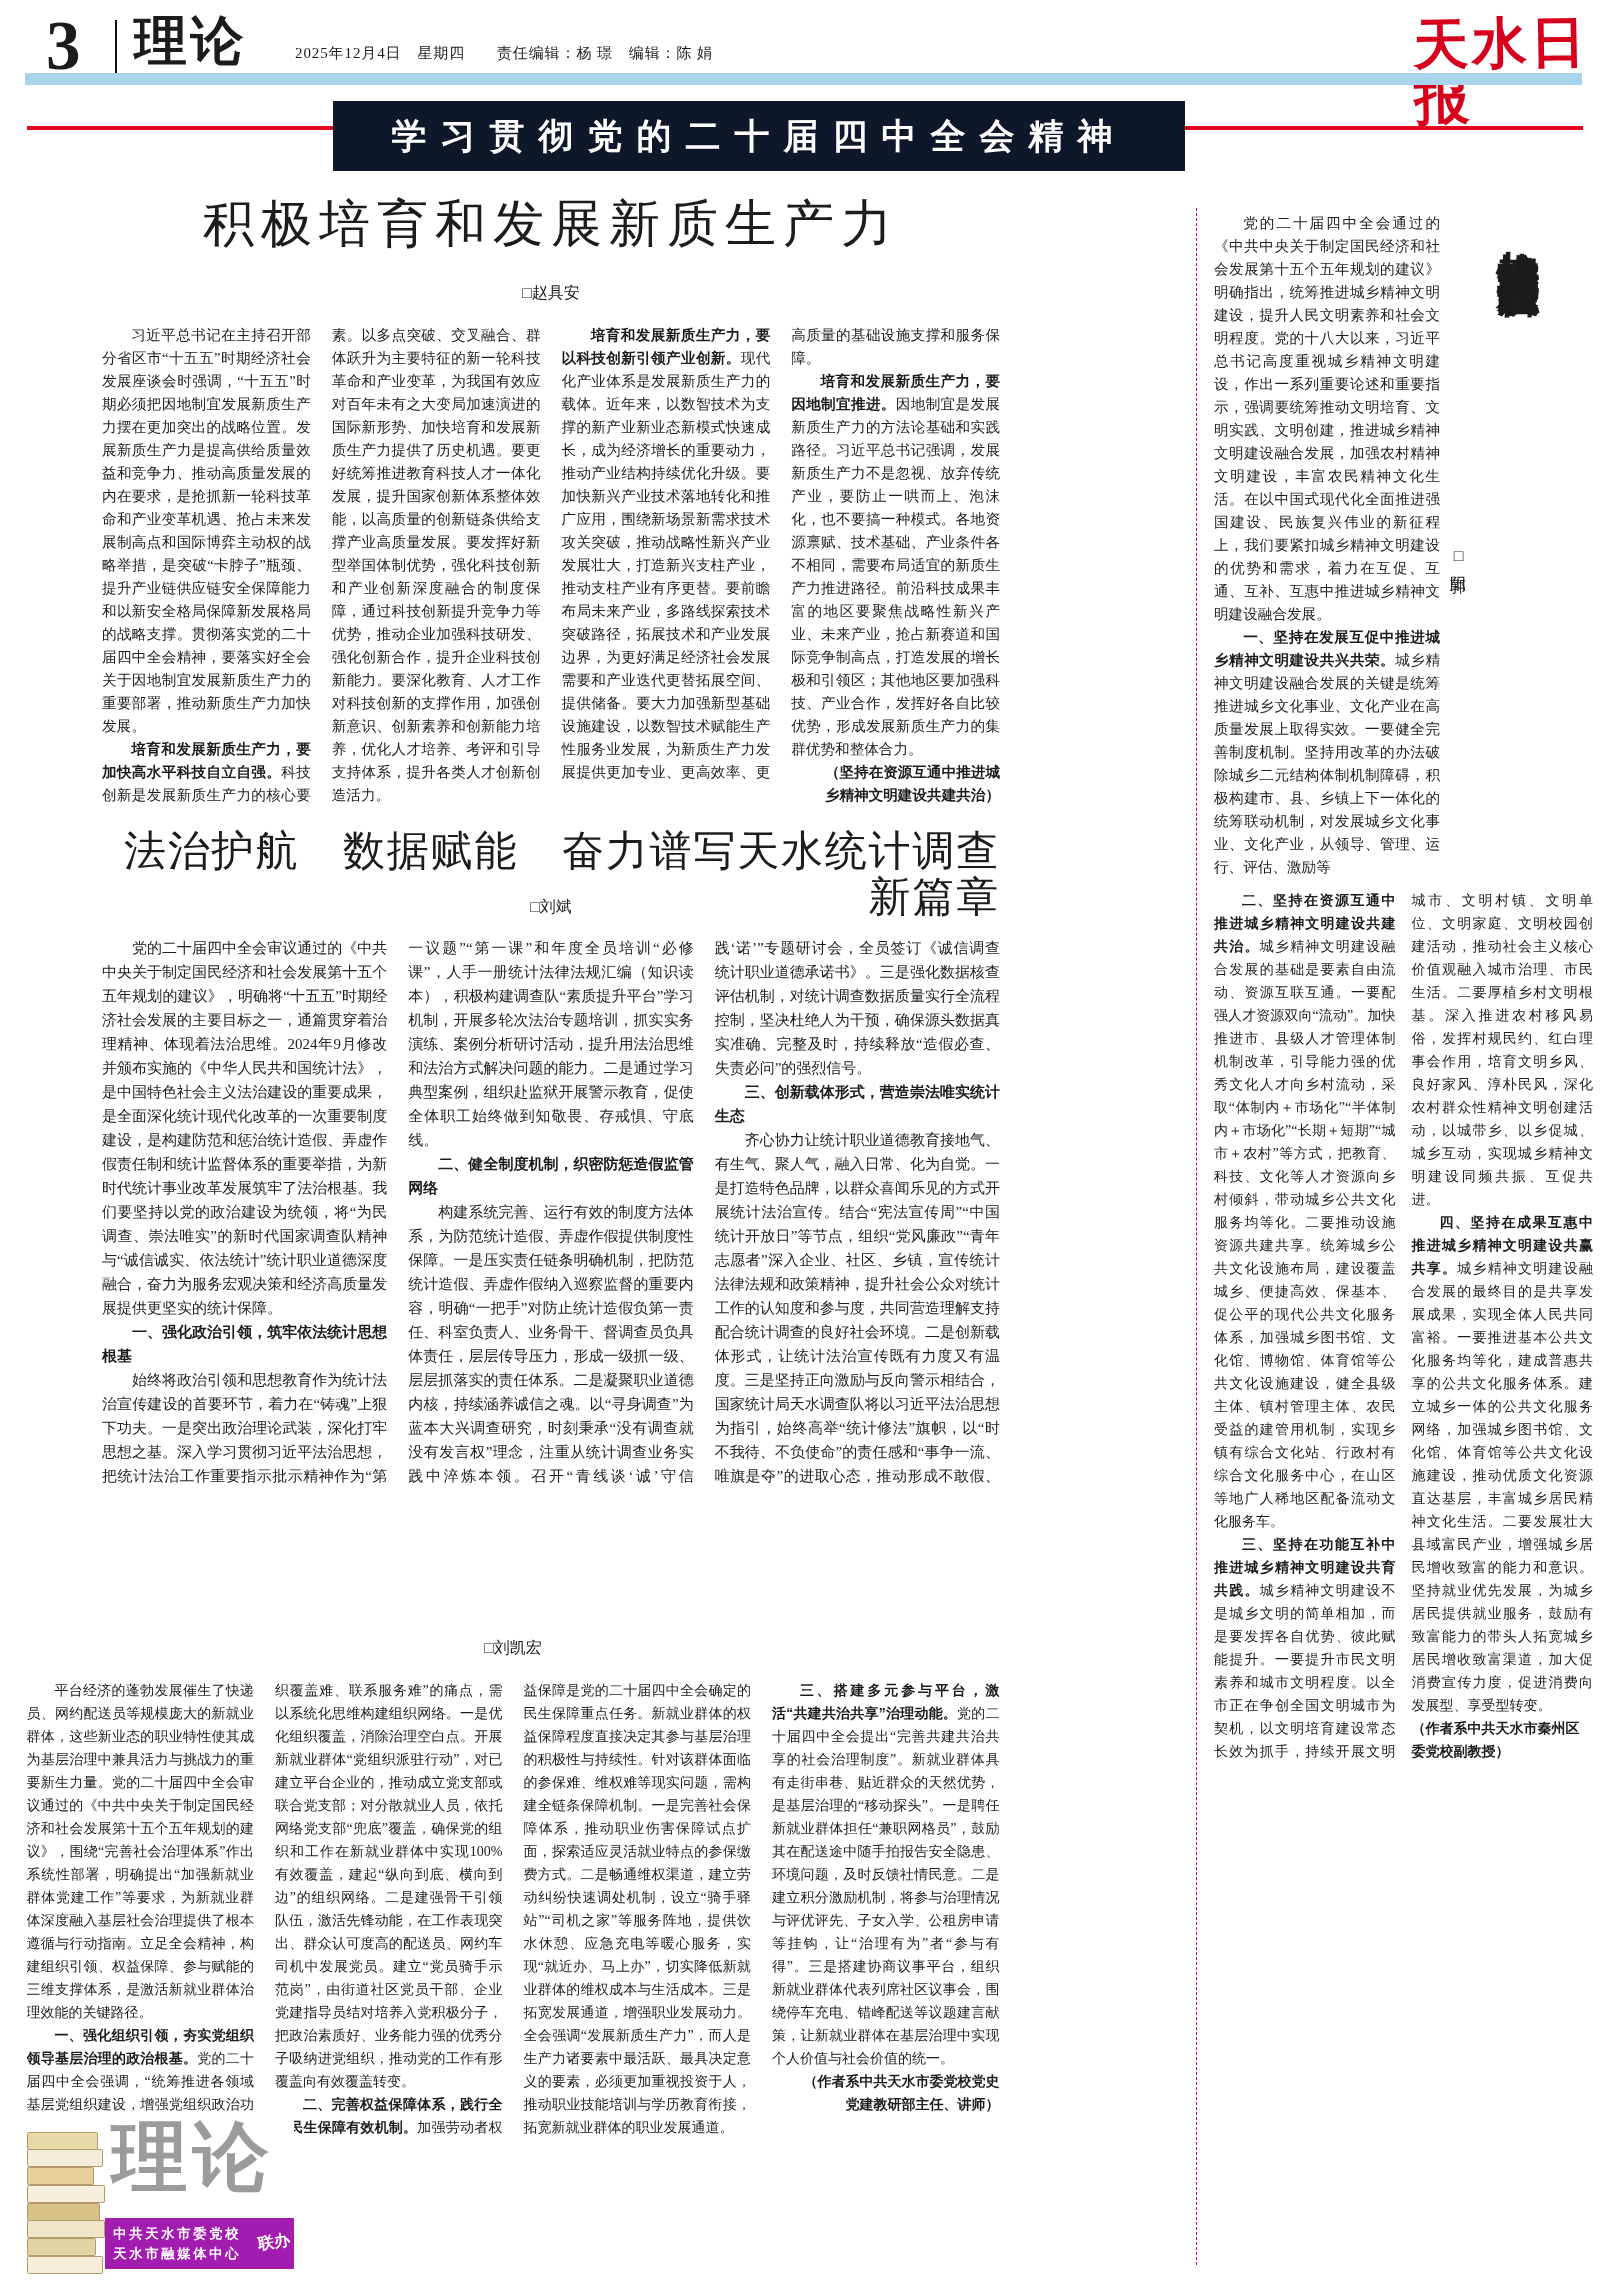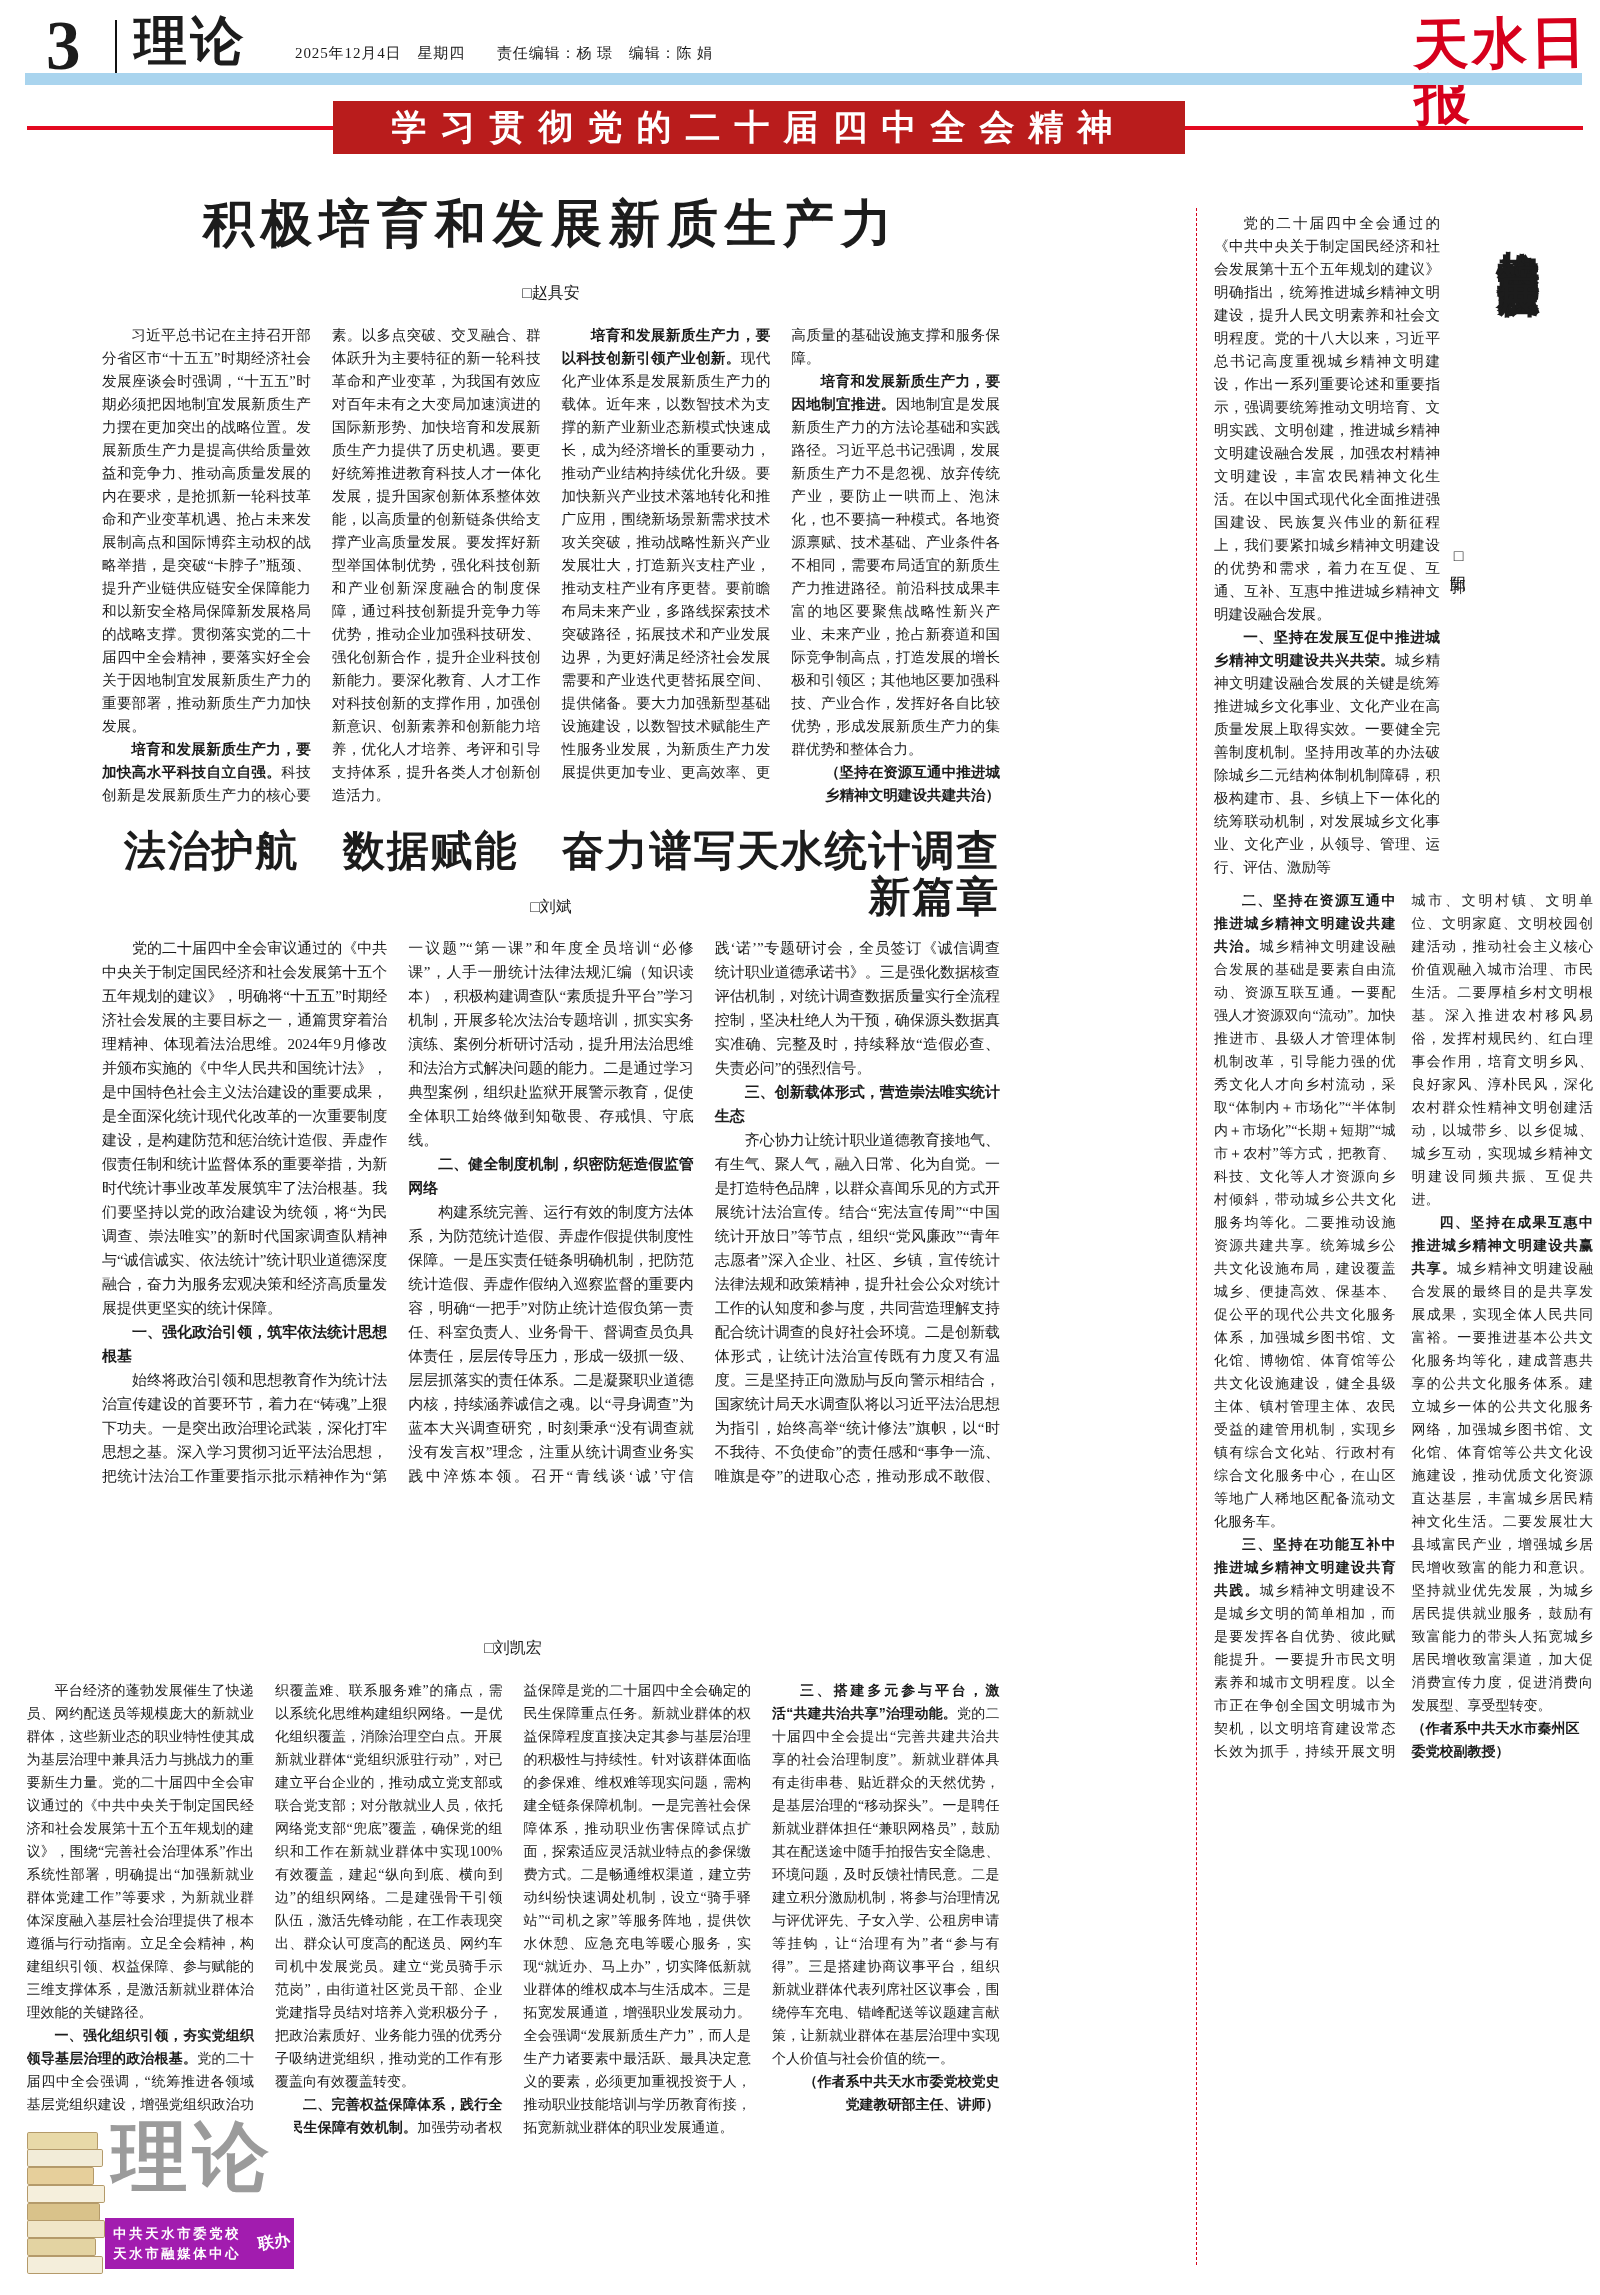--- a/index.html
+++ b/index.html
@@ -8,29 +8,29 @@
   
   .page-num{position:absolute;left:46px;top:12.4px;font-size:69px;font-weight:bold;line-height:1;font-family:"Liberation Serif",serif;}
   .hdr-divider{position:absolute;left:115px;top:19.5px;width:1.8px;height:55px;background:#111;}
   .section-name{position:absolute;left:134px;top:14px;font-size:53px;font-weight:bold;letter-spacing:3.5px;
         font-family:"Liberation Sans","DejaVu Sans",sans-serif;line-height:1;}
   .dateline{position:absolute;left:295px;top:44px;font-size:15px;letter-spacing:0.9px;}
   .masthead{position:absolute;left:1414px;top:16px;font-size:55px;font-weight:bold;color:#d6001c;
         letter-spacing:3.5px;transform:rotate(-1deg);font-family:"Liberation Serif",serif;line-height:1;}
   .blue-bar{position:absolute;left:25px;top:73px;width:1557px;height:12.4px;background:#a9d4ee;}
   
-  .banner{position:absolute;left:333px;top:101px;width:852px;height:53px;background:#b91c1c;
+  .banner{position:absolute;left:333px;top:101px;width:852px;height:70px;background:#0f172a;
         display:flex;align-items:center;justify-content:center;}
   .banner span{color:#fff;font-size:35px;font-weight:bold;letter-spacing:14px;
         font-family:"Liberation Sans","DejaVu Sans",sans-serif;white-space:nowrap;}
   .banner-line{position:absolute;top:126px;height:3.5px;background:#e30920;}
   .banner-line.left{left:26.5px;width:307px;}
   .banner-line.right{left:1185px;width:398px;}
   
-  .a-title{position:absolute;text-align:center;font-weight:bold;line-height:1.1;}
+  .a-title{position:absolute;text-align:center;font-weight:normal;line-height:1.1;}
   .a-byline{position:absolute;text-align:center;font-size:16px;}
   .a-body{position:absolute;overflow:hidden;text-align:justify;font-size:14.6px;line-height:23px;}
   .a-body p{margin:0;text-indent:2em;}
   .a-body .lead{font-weight:bold;font-family:"Liberation Sans","DejaVu Sans",sans-serif;}
   .a-body .subhead{font-weight:bold;font-family:"Liberation Sans","DejaVu Sans",sans-serif;}
   .a-body .attr{font-weight:bold;font-family:"Liberation Sans","DejaVu Sans",sans-serif;text-align:right;}
   .cols4{column-count:4;column-gap:21px;}
   .cols3{column-count:3;column-gap:21px;}
   .cols2{column-count:2;column-gap:16px;}
   .t-hei{font-family:"Liberation Sans","DejaVu Sans",sans-serif;}

